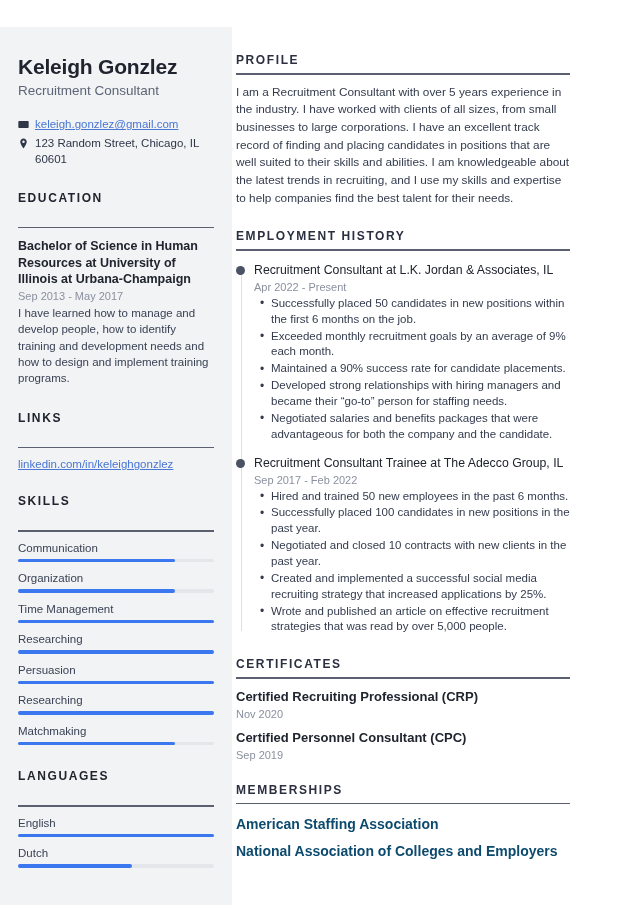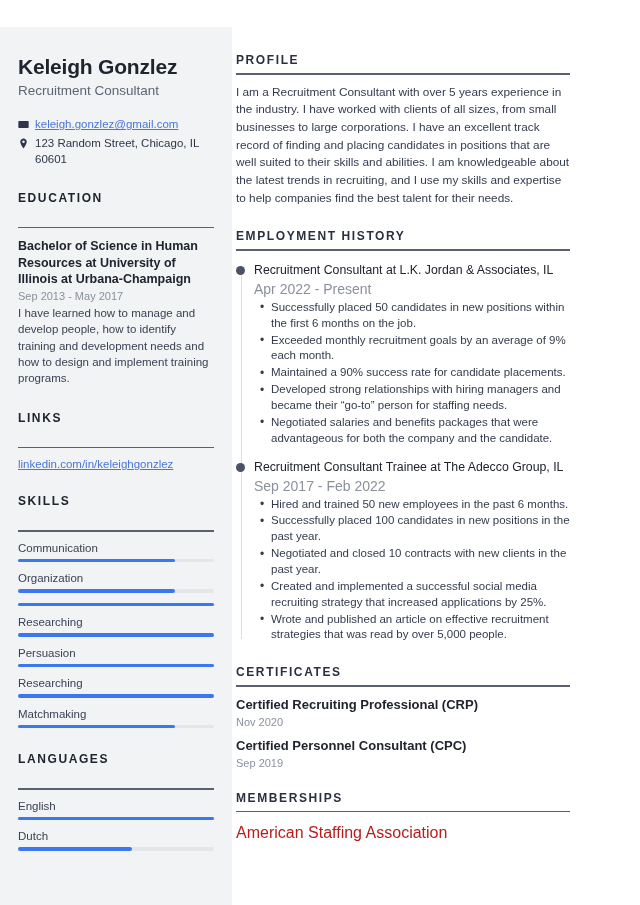--- a/index.html
+++ b/index.html
@@ -216,21 +216,21 @@
   }
 
   .job-heading {
     font-size: 12.3px;
     font-weight: normal;
     color: #20242e;
     line-height: 1.3;
   }
 
   .job-date {
-    font-size: 14px;
+    font-size: 11px;
     color: #8a909e;
     margin-top: 2px;
     margin-bottom: 3px;
   }
 
   .bullets {
     list-style: none;
     margin: 0;
     padding: 0;
   }
@@ -268,23 +268,23 @@
 
   .cert-date {
     font-size: 11px;
     color: #8a909e;
     margin-top: 2px;
   }
 
   .member-list { margin-top: 11px; }
 
   .member-item {
-    font-size: 16px;
-    font-weight: normal;
-    color: #b91c1c;
+    font-size: 14px;
+    font-weight: bold;
+    color: #0c4a6e;
     margin-bottom: 9px;
     line-height: 1.3;
   }
 </style>
 </head>
 <body>
 
 <div class="page">
 
   <aside class="sidebar">
@@ -342,20 +342,21 @@
               <div class="bar-fill" style="width: 80%; background: rgb(59, 120, 240);"></div>
             </div>
           </div>
           <div class="skill-row">
             <div class="skill-label">Organization</div>
             <div class="bar-track">
               <div class="bar-fill" style="width: 80%; background: rgb(59, 120, 240);"></div>
             </div>
           </div>
           <div class="skill-row">
+            <div class="skill-label">Time Management</div>
             <div class="bar-track">
               <div class="bar-fill" style="width: 100%; background: rgb(59, 120, 240);"></div>
             </div>
           </div>
           <div class="skill-row">
             <div class="skill-label">Researching</div>
             <div class="bar-track">
               <div class="bar-fill" style="width: 100%; background: rgb(59, 120, 240);"></div>
             </div>
           </div>
@@ -453,17 +454,18 @@
             <div class="cert-date">Sep 2019</div>
           </div>
         </div>
     </section>
 
     <section class="main-section">
       <div class="main-heading">MEMBERSHIPS</div>
       <div class="main-rule"></div>
       <div class="member-list" id="memberships-container">
           <div class="member-item">American Staffing Association</div>
+          <div class="member-item">National Association of Colleges and Employers</div>
         </div>
     </section>
 
   </main>
 </div>
 
 </body></html>

